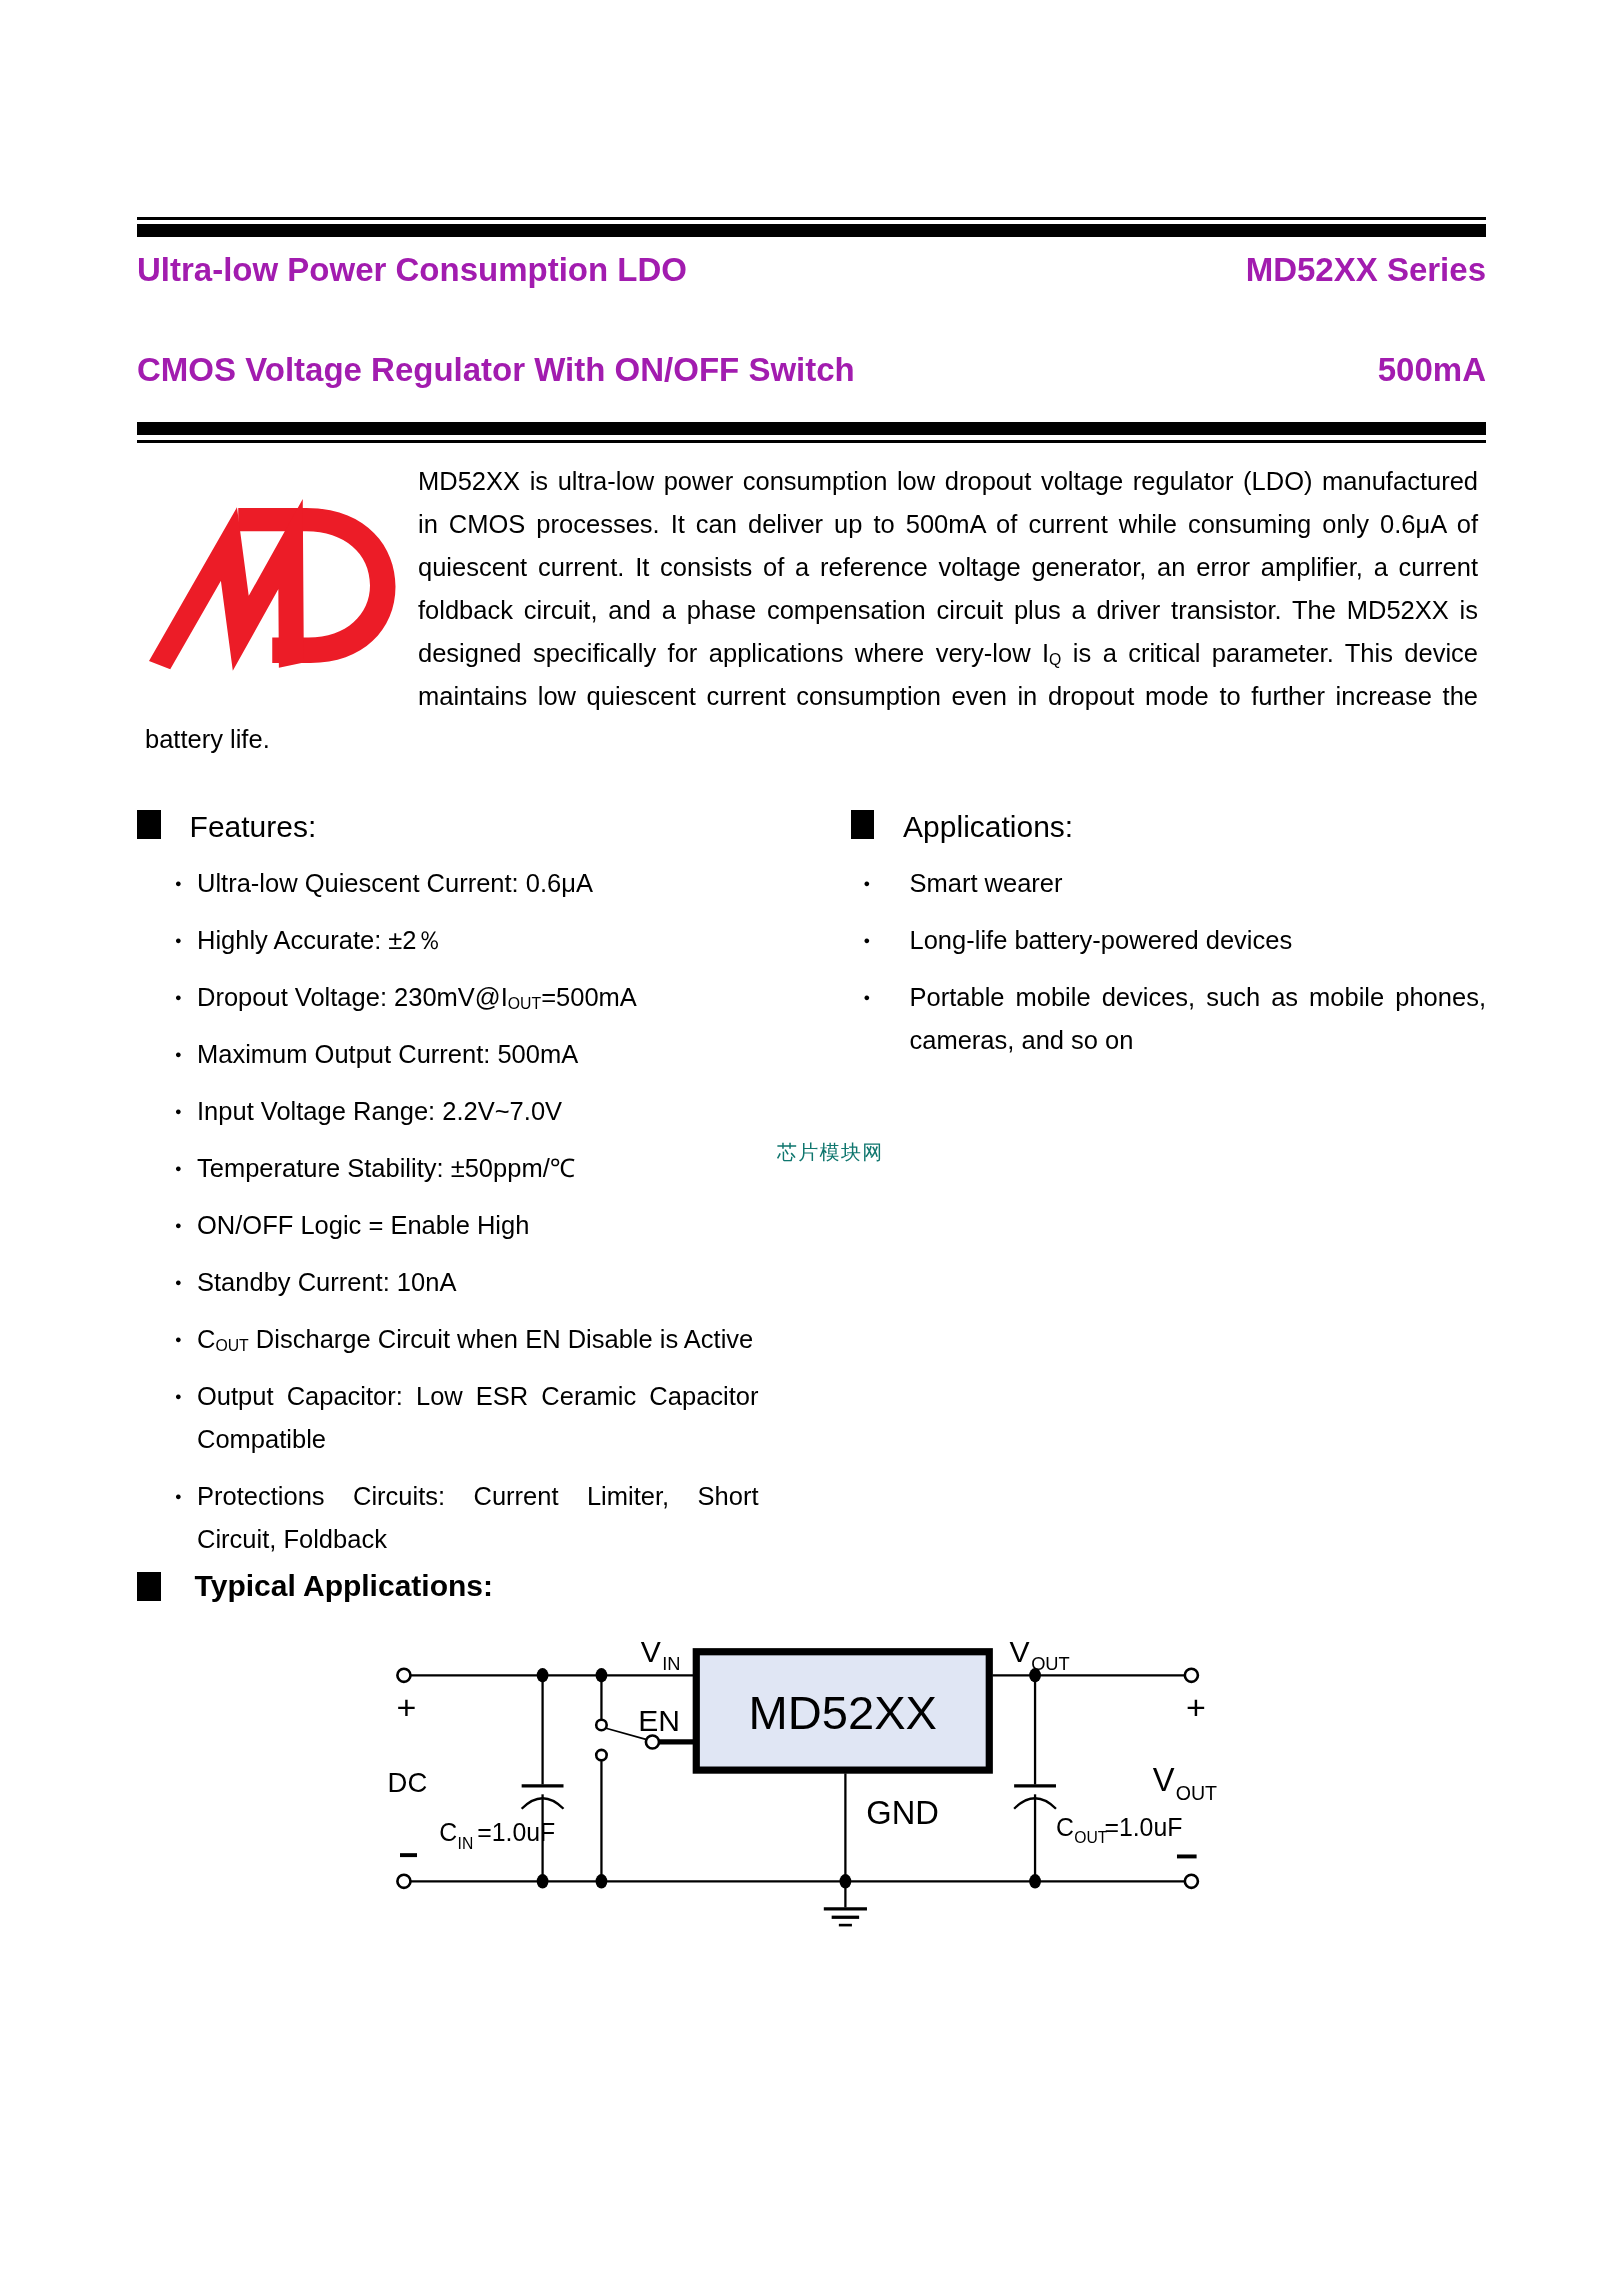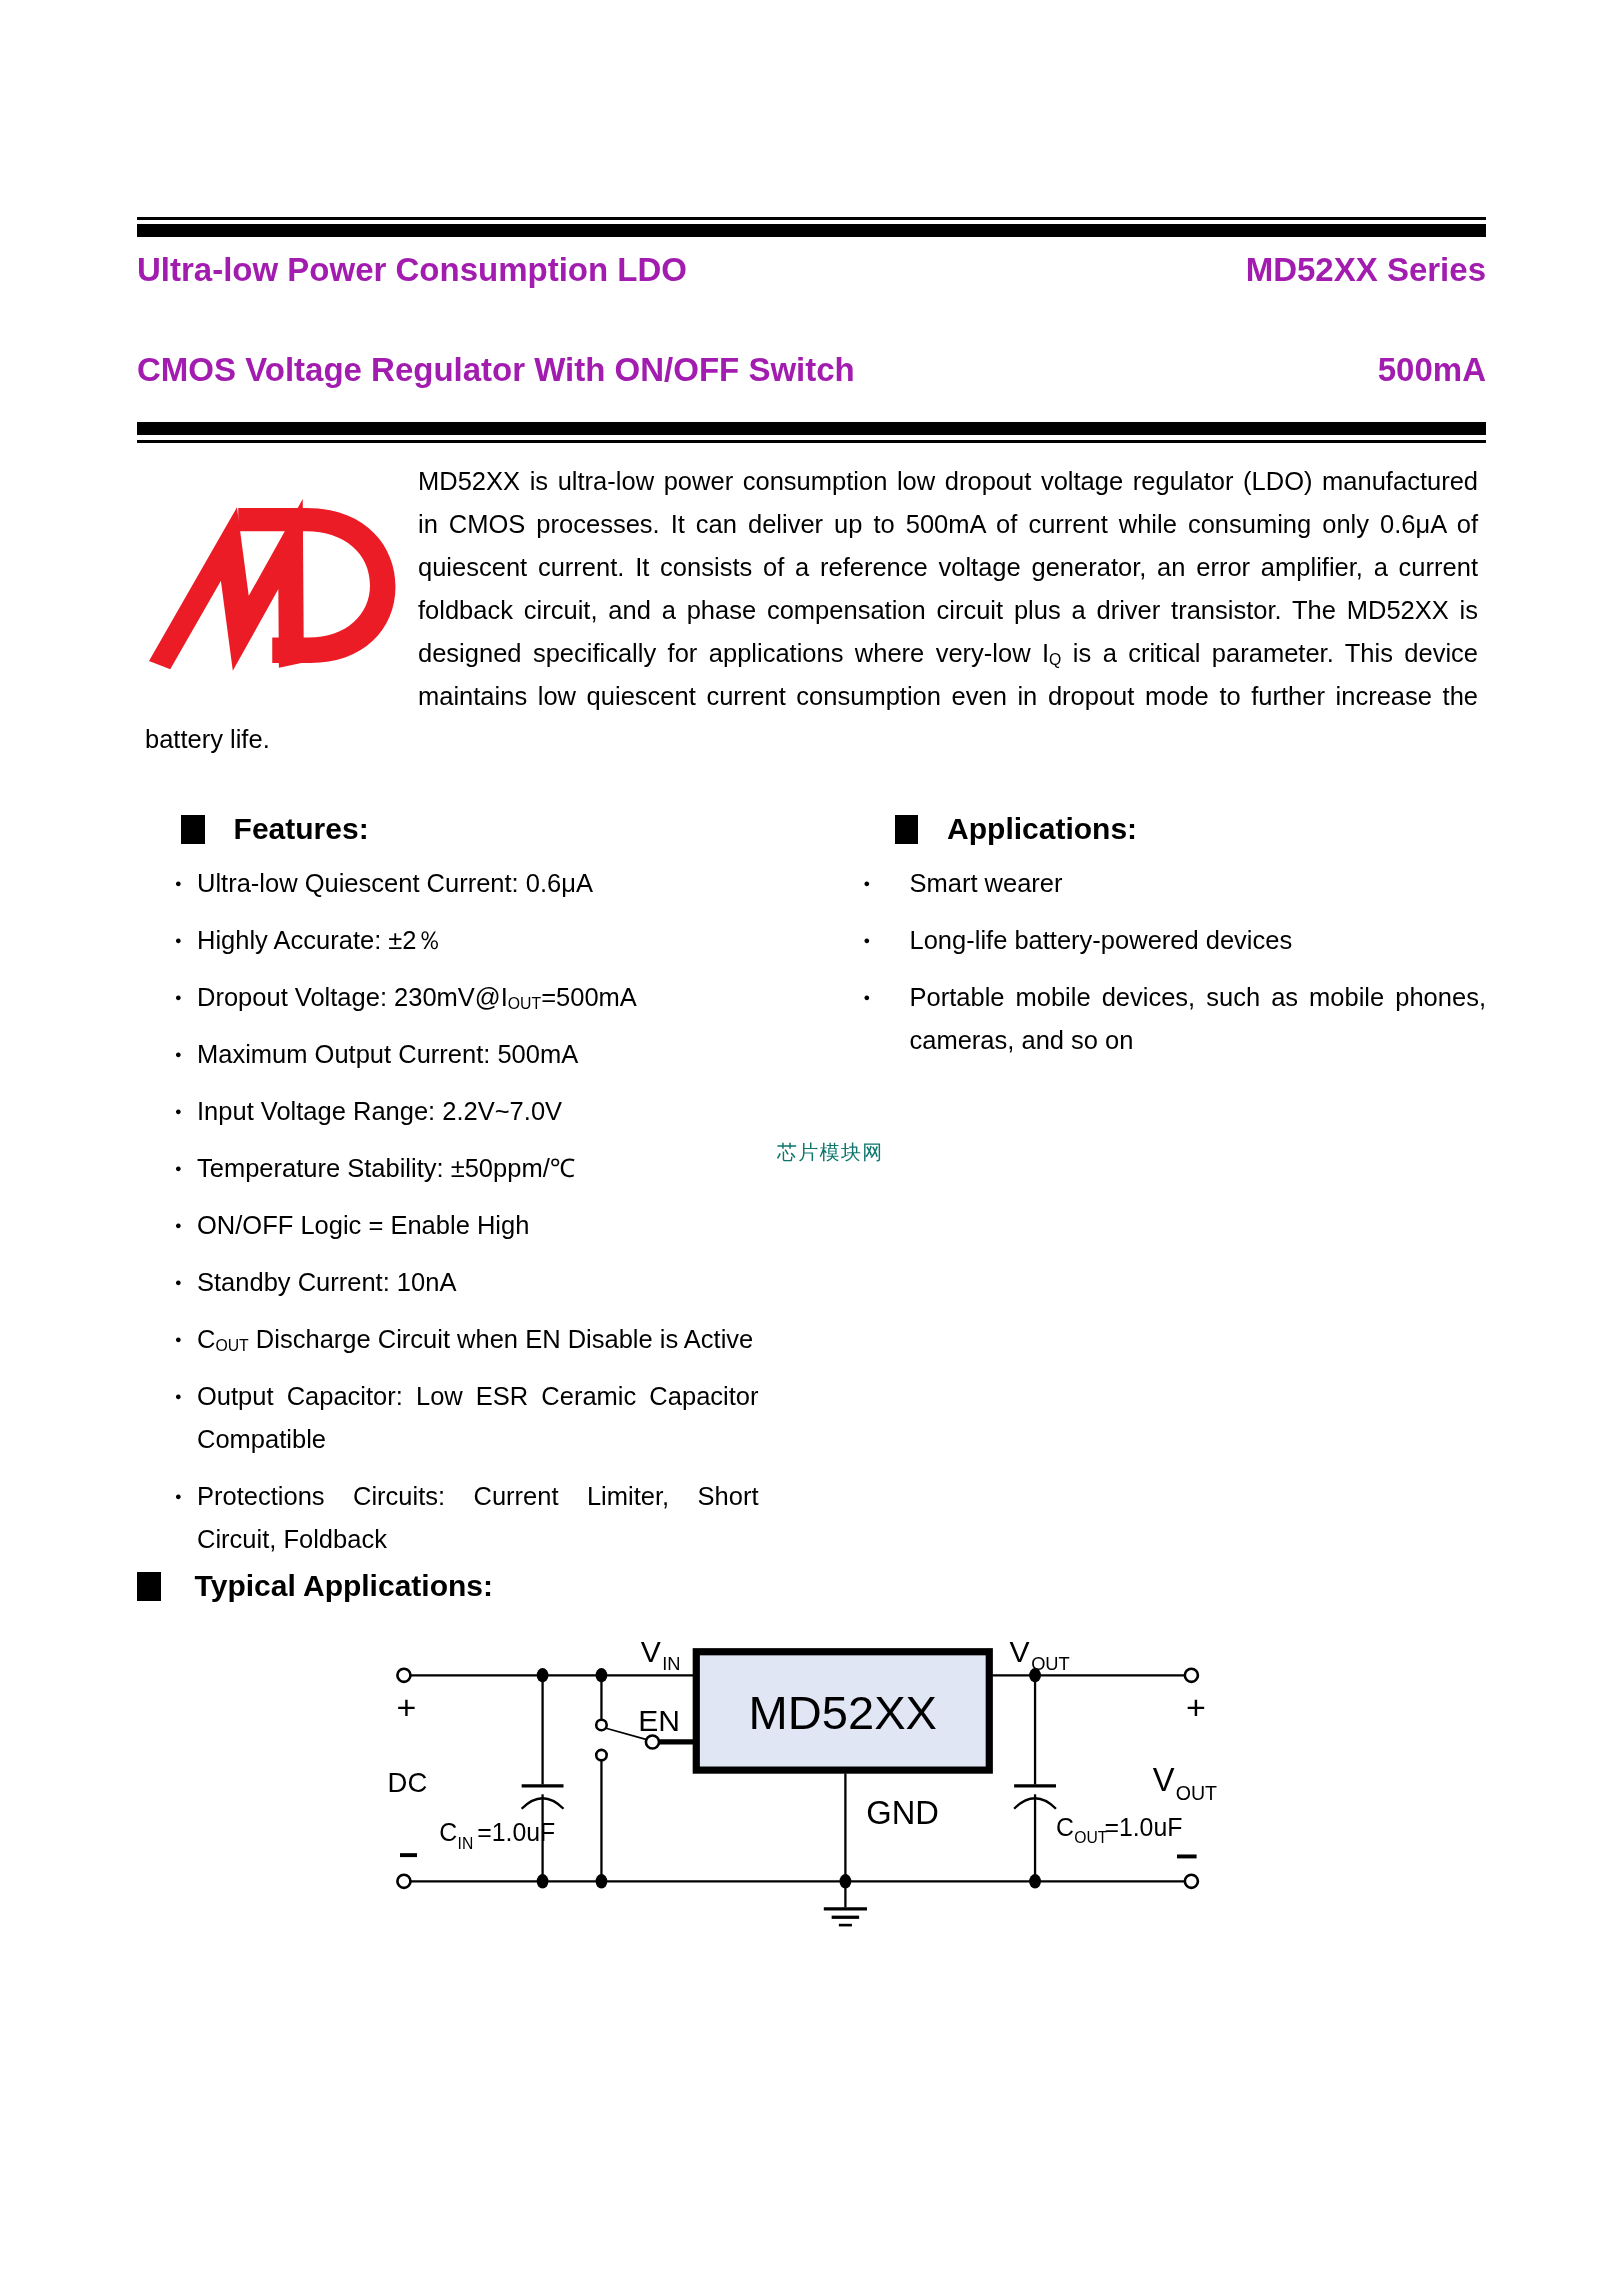--- a/index.html
+++ b/index.html
@@ -27,21 +27,21 @@
   }
   .logo-float{float:left;width:281px;height:252px;}
   .logo-float svg{display:block;margin:43px 0 0 11.8px;}
   .intro p{margin:8px;}
 
   sub{font-size:62%;vertical-align:-0.2em;line-height:0;}
 
   .columns{position:absolute;left:137px;top:810px;width:1349px;display:flex;}
   .col-f{width:622px;margin-right:92px;}
   .col-a{width:636px;}
-  .sec-h{display:flex;align-items:center;height:38px;font-size:30px;font-weight:bold;margin-left:44px;}
+  .sec-h{display:flex;align-items:flex-start;height:38px;font-size:30px;font-weight:normal;}
   .sq{width:23.6px;height:29px;background:#000;flex:0 0 auto;margin-right:29px;}
   .blist{margin-top:7.9px;font-size:25.5px;line-height:43px;}
   .col-f .blist{margin-left:38px;}
   .col-a .blist{margin-left:13px;}
   .bitem{position:relative;padding-left:22px;text-align:justify;margin-top:14px;}
   .col-a .bitem{padding-left:46px;}
   .bitem::before{
     content:"\25CF";position:absolute;left:0;top:0;
     font-size:11px;line-height:43px;
   }

